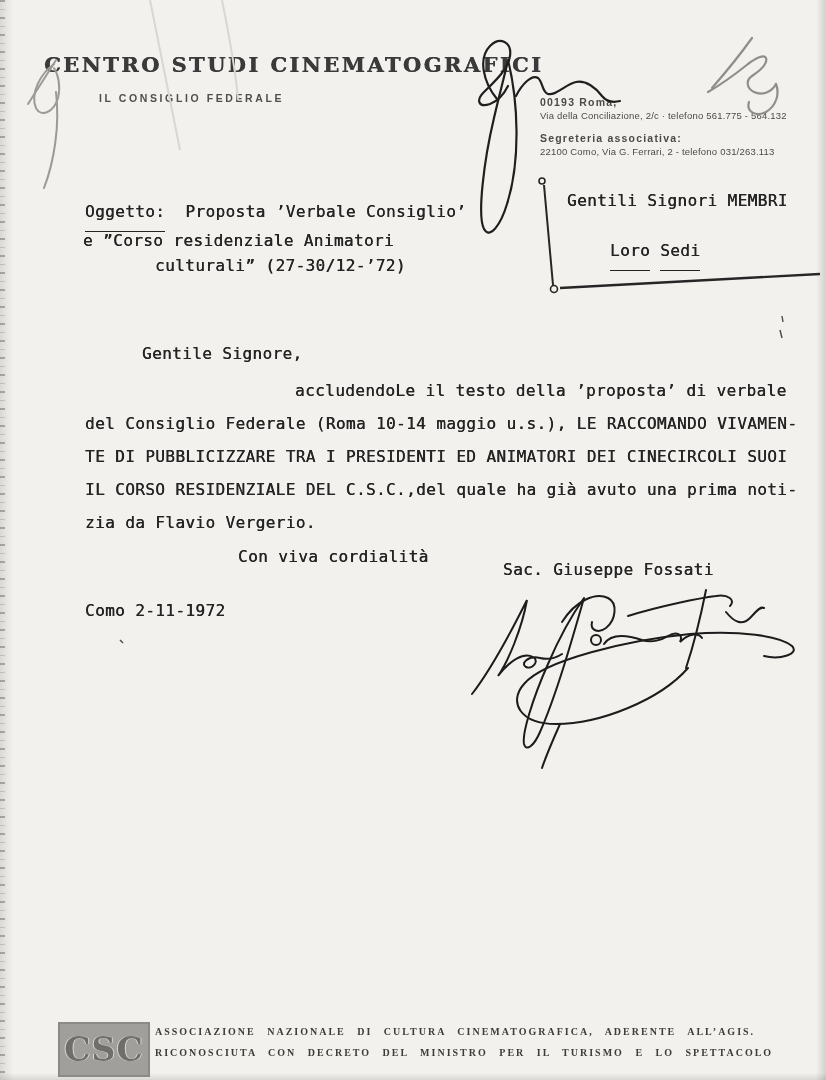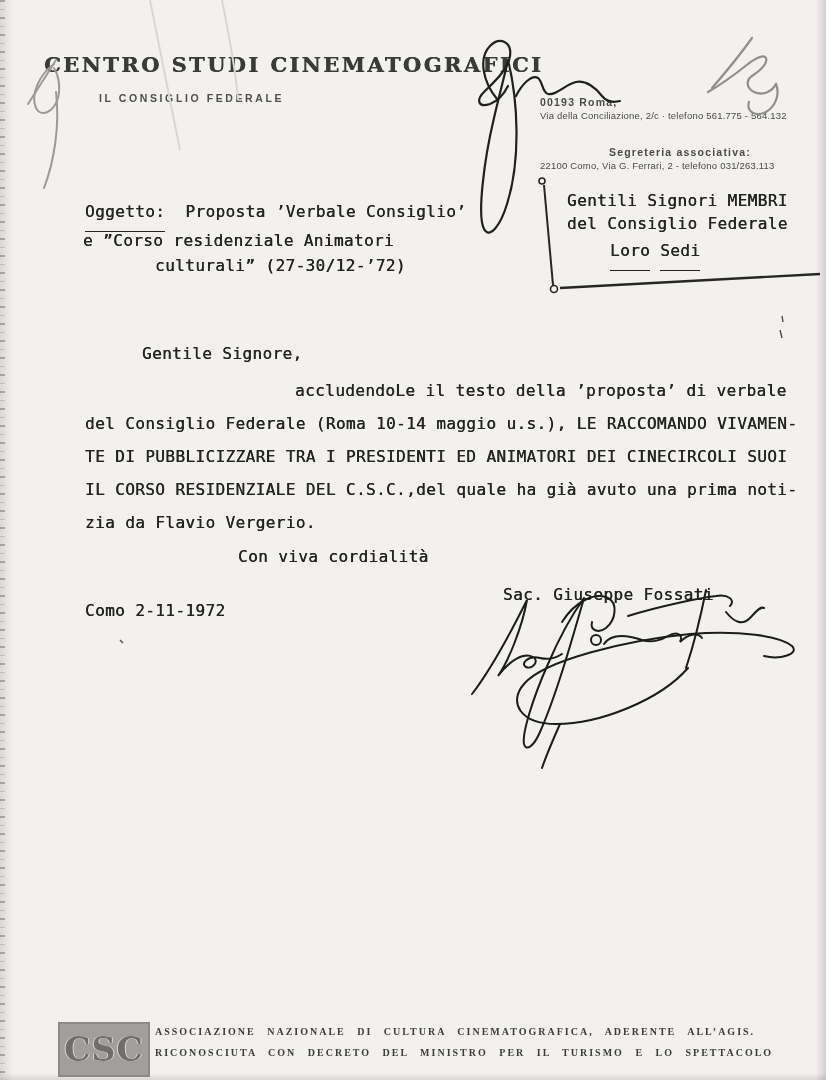--- a/index.html
+++ b/index.html
@@ -21,21 +21,21 @@
   .abs{position:absolute;white-space:pre;}
   .mono{font-family:"DejaVu Sans Mono",monospace;font-size:16px;letter-spacing:.4px;
     color:#242424;text-shadow:.35px 0 0 currentColor;}
   .org{font-family:"DejaVu Serif",serif;font-weight:bold;font-size:21px;
     letter-spacing:2.4px;color:#3a3a3a;text-shadow:.4px 0 0 currentColor;}
   .orgsub{font-family:"Liberation Sans",sans-serif;font-weight:bold;font-size:10.5px;
     letter-spacing:2.6px;color:#4e4e4c;}
   .contact{font-family:"Liberation Sans",sans-serif;color:#4a4a48;line-height:13px;}
   .contact .c-bold{font-weight:bold;font-size:10.5px;letter-spacing:1.2px;}
   .contact .c-small{font-size:9.5px;letter-spacing:.2px;}
-  .contact .c-gap{margin-top:24px;text-align:center;}
+  .contact .c-gap{margin-top:10px;}
   .u{border-bottom:1.6px solid currentColor;padding-bottom:10px;}
   .footer-text{font-family:"Liberation Serif",serif;font-weight:bold;font-size:10px;
     letter-spacing:2px;word-spacing:7px;color:#3c3c3a;}
   .logo{position:absolute;left:58px;top:1022px;width:92px;height:55px;
     background:#a09f9c;border:2px solid #8b8a87;box-sizing:border-box;
     display:flex;align-items:center;justify-content:center;}
   .logo-text{font-family:"DejaVu Serif",serif;font-weight:bold;font-size:33px;
     letter-spacing:1px;color:#6f6e6b;text-shadow:1px 0 0 #d8d7d3,-1px 0 0 #d8d7d3;
     line-height:1;}
   svg.overlay{position:absolute;left:0;top:0;pointer-events:none;}
@@ -58,32 +58,31 @@
     <div class="c-small">Via della Conciliazione, 2/c · telefono 561.775 - 564.132</div>
     <div class="c-bold c-gap">Segreteria associativa:</div>
     <div class="c-small">22100 Como, Via G. Ferrari, 2 - telefono 031/263.113</div>
   </div>
 
   <div class="abs mono" style="left:85px;top:202px;"><span class="u">Oggetto:</span><span>  Proposta ’Verbale Consiglio’</span></div>
   <div class="abs mono" style="left:83px;top:231px;">e ”Corso residenziale Animatori</div>
   <div class="abs mono" style="left:155px;top:256px;">culturali” (27-30/12-’72)</div>
 
   <div class="abs mono" style="left:567px;top:191px;">Gentili Signori MEMBRI</div>
-  <div class="abs mono" style="left:567px;top:214px;">del Consiglio Federale</div>
   <div class="abs mono" style="left:610px;top:241px;"><span class="u">Loro</span><span> </span><span class="u">Sedi</span></div>
 
   <div class="abs mono" style="left:142px;top:344px;">Gentile Signore,</div>
   <div class="abs mono" style="left:295px;top:381px;">accludendoLe il testo della ’proposta’ di verbale</div>
   <div class="abs mono" style="left:85px;top:414px;">del Consiglio Federale (Roma 10-14 maggio u.s.), LE RACCOMANDO VIVAMEN-</div>
   <div class="abs mono" style="left:85px;top:447px;">TE DI PUBBLICIZZARE TRA I PRESIDENTI ED ANIMATORI DEI CINECIRCOLI SUOI</div>
   <div class="abs mono" style="left:85px;top:480px;">IL CORSO RESIDENZIALE DEL C.S.C.,del quale ha già avuto una prima noti-</div>
   <div class="abs mono" style="left:85px;top:513px;">zia da Flavio Vergerio.</div>
   <div class="abs mono" style="left:238px;top:547px;">Con viva cordialità</div>
 
-  <div class="abs mono" style="left:503px;top:585px;">Sac. Giuseppe Fossati</div>
+  <div class="abs mono" style="left:503px;top:560px;">Sac. Giuseppe Fossati</div>
   <div class="abs mono" style="left:85px;top:601px;">Como 2-11-1972</div>
 
 
   <div class="logo">
     <div class="logo-text">CSC</div>
   </div>
   <div class="abs footer-text" style="left:155px;top:1026px;">ASSOCIAZIONE NAZIONALE DI CULTURA CINEMATOGRAFICA, ADERENTE ALL’AGIS.</div>
   <div class="abs footer-text" style="left:155px;top:1047px;">RICONOSCIUTA CON DECRETO DEL MINISTRO PER IL TURISMO E LO SPETTACOLO</div>
 
   <svg class="overlay" width="826" height="1080" viewBox="0 0 826 1080">

